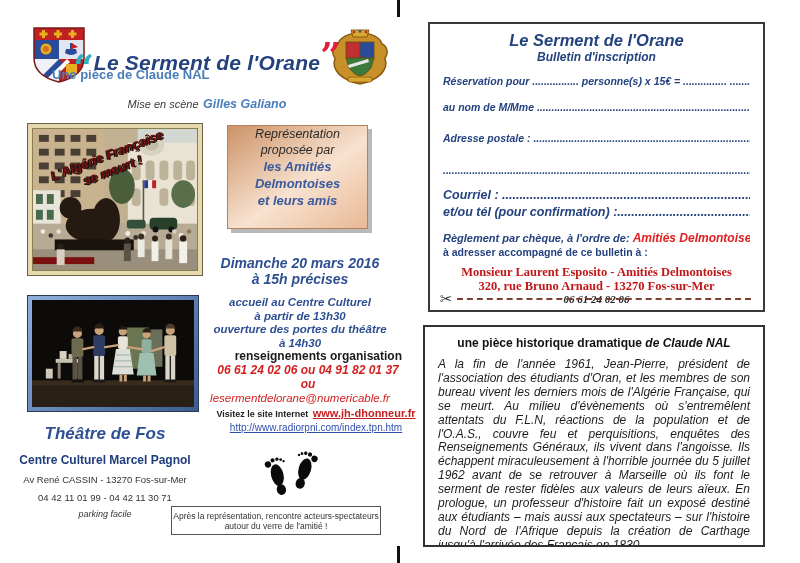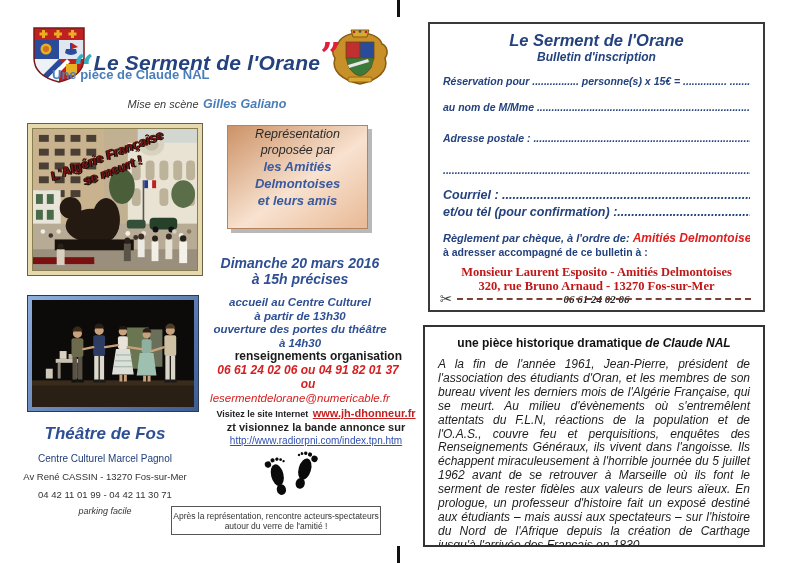--- a/index.html
+++ b/index.html
@@ -57,21 +57,21 @@
   
   #photo2 { left:27px; top:295px; width:172px; height:117px;
       background:linear-gradient(135deg,#8fb0dd 0%, #3c5c92 100%);
       border:1px solid #2a3a55; padding:4px; }
   #photo2 .inner { width:100%; height:100%; overflow:hidden; }
   #photo2 svg { display:block; }
 
   
   #venue-block { left:15px; top:424px; width:180px; text-align:center; }
   #venue-name { font-size:17px; font-weight:bold; font-style:italic; color:#2E4F93; }
-  #venue-cc { font-size:10px; font-weight:normal; color:#1F3D7A; margin-top:9px; }
+  #venue-cc { font-size:12px; font-weight:bold; color:#1F3D7A; margin-top:9px; }
   .venue-line { font-size:9.5px; color:#333; margin-top:7px; }
   #venue-parking { font-size:9px; font-style:italic; color:#333; margin-top:6px; }
 
   
   #footprints { left:264px; top:450px; width:54px; height:52px; }
   #meet-box { left:171px; top:506px; width:210px; height:29px; border:1px solid #555;
       text-align:center; font-size:8.5px; color:#333; line-height:10px; padding-top:4px; }
 
   
   #bulletin { left:428px; top:22px; width:337px; height:290px; border:2px solid #3a3a3a;
@@ -278,21 +278,20 @@
   </div>
   <div id="info-block" class="abs">
     <div class="t">renseignements organisation</div>
     <div class="r">06 61 24 02 06 ou  04 91 82 01 37</div>
     <div class="r">ou</div>
     <div class="e">lesermentdelorane@numericable.fr</div>
   </div>
   <div id="site-block" class="abs">
     <div><span class="lbl">Visitez le site Internet</span>
       <span class="url1">www.jh-dhonneur.fr</span></div>
-    <div class="l2">zt visionnez la bande annonce sur</div>
     <div class="url2">http://www.radiorpni.com/index.tpn.htm</div>
   </div>
 
   <div id="photo2" class="abs">
     <div class="inner">
       <svg width="162" height="107" viewBox="0 0 164 109" preserveAspectRatio="none">
         <rect x="0" y="0" width="164" height="109" fill="#0d0b09"></rect>
         <rect x="96" y="28" width="22" height="42" fill="#8a9a6a" opacity="0.75"></rect>
         <rect x="119" y="30" width="13" height="38" fill="#b8c29a" opacity="0.55"></rect>
         <rect x="24" y="60" width="24" height="4" fill="#c8c2b2"></rect>

